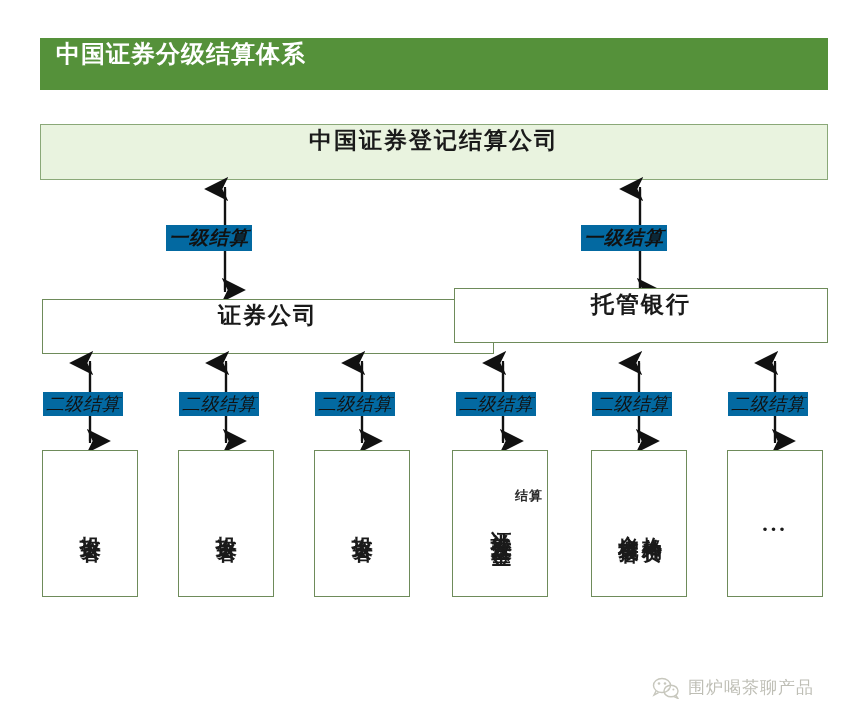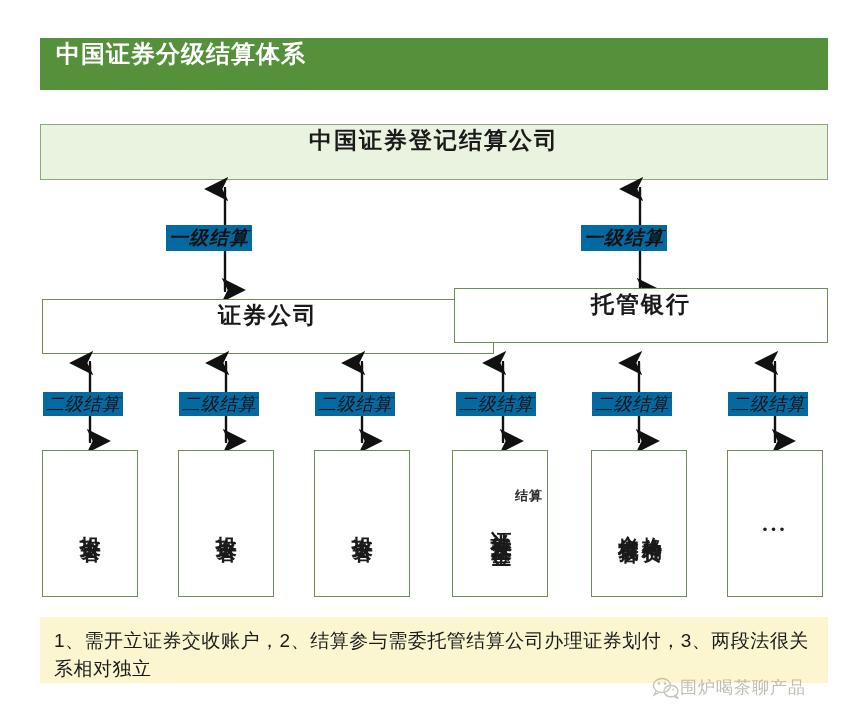--- a/index.html
+++ b/index.html
@@ -190,21 +190,21 @@
     font-family: "Liberation Sans", "DejaVu Sans", sans-serif;
   }
 
   
   .watermark {
     position: absolute;
     left: 652px;
     top: 676px;
     display: flex;
     align-items: center;
-    gap: 0;
+    gap: 8px;
     opacity: 0.55;
   }
   .watermark .wm-text {
     font-size: 17px;
     color: #8a8a7a;
     letter-spacing: 1px;
     font-family: "Liberation Sans", "DejaVu Sans", sans-serif;
   }
 </style>
 </head>
@@ -306,23 +306,20 @@
     <div class="col-pair">
       <span class="vtext">合增机投者</span>
       <span class="vtext">格外构资</span>
     </div>
   </div>
 
   <div class="node leaf" id="leaf-5">
     <span class="dots">...</span>
   </div>
 
-  <div class="footer-note">
-    <span>1、需开立证券交收账户，2、结算参与需委托管结算公司办理证券划付，3、两段法很关系相对独立</span>
-  </div>
 
   <div class="watermark">
     <svg width="28" height="22" viewBox="0 0 28 22">
       <ellipse cx="10" cy="8.5" rx="8.5" ry="7" fill="none" stroke="#9a9a88" stroke-width="1.4"></ellipse>
       <path d="M4 14 L2 18 L6.5 15.6" fill="none" stroke="#9a9a88" stroke-width="1.4"></path>
       <circle cx="7" cy="6.5" r="1.3" fill="#9a9a88"></circle>
       <circle cx="13" cy="6.5" r="1.3" fill="#9a9a88"></circle>
       <ellipse cx="19" cy="14" rx="7" ry="5.8" fill="none" stroke="#9a9a88" stroke-width="1.4"></ellipse>
       <path d="M24 18.4 L26 21.5 L22.2 19.6" fill="none" stroke="#9a9a88" stroke-width="1.4"></path>
       <circle cx="16.6" cy="12.6" r="1" fill="#9a9a88"></circle>

